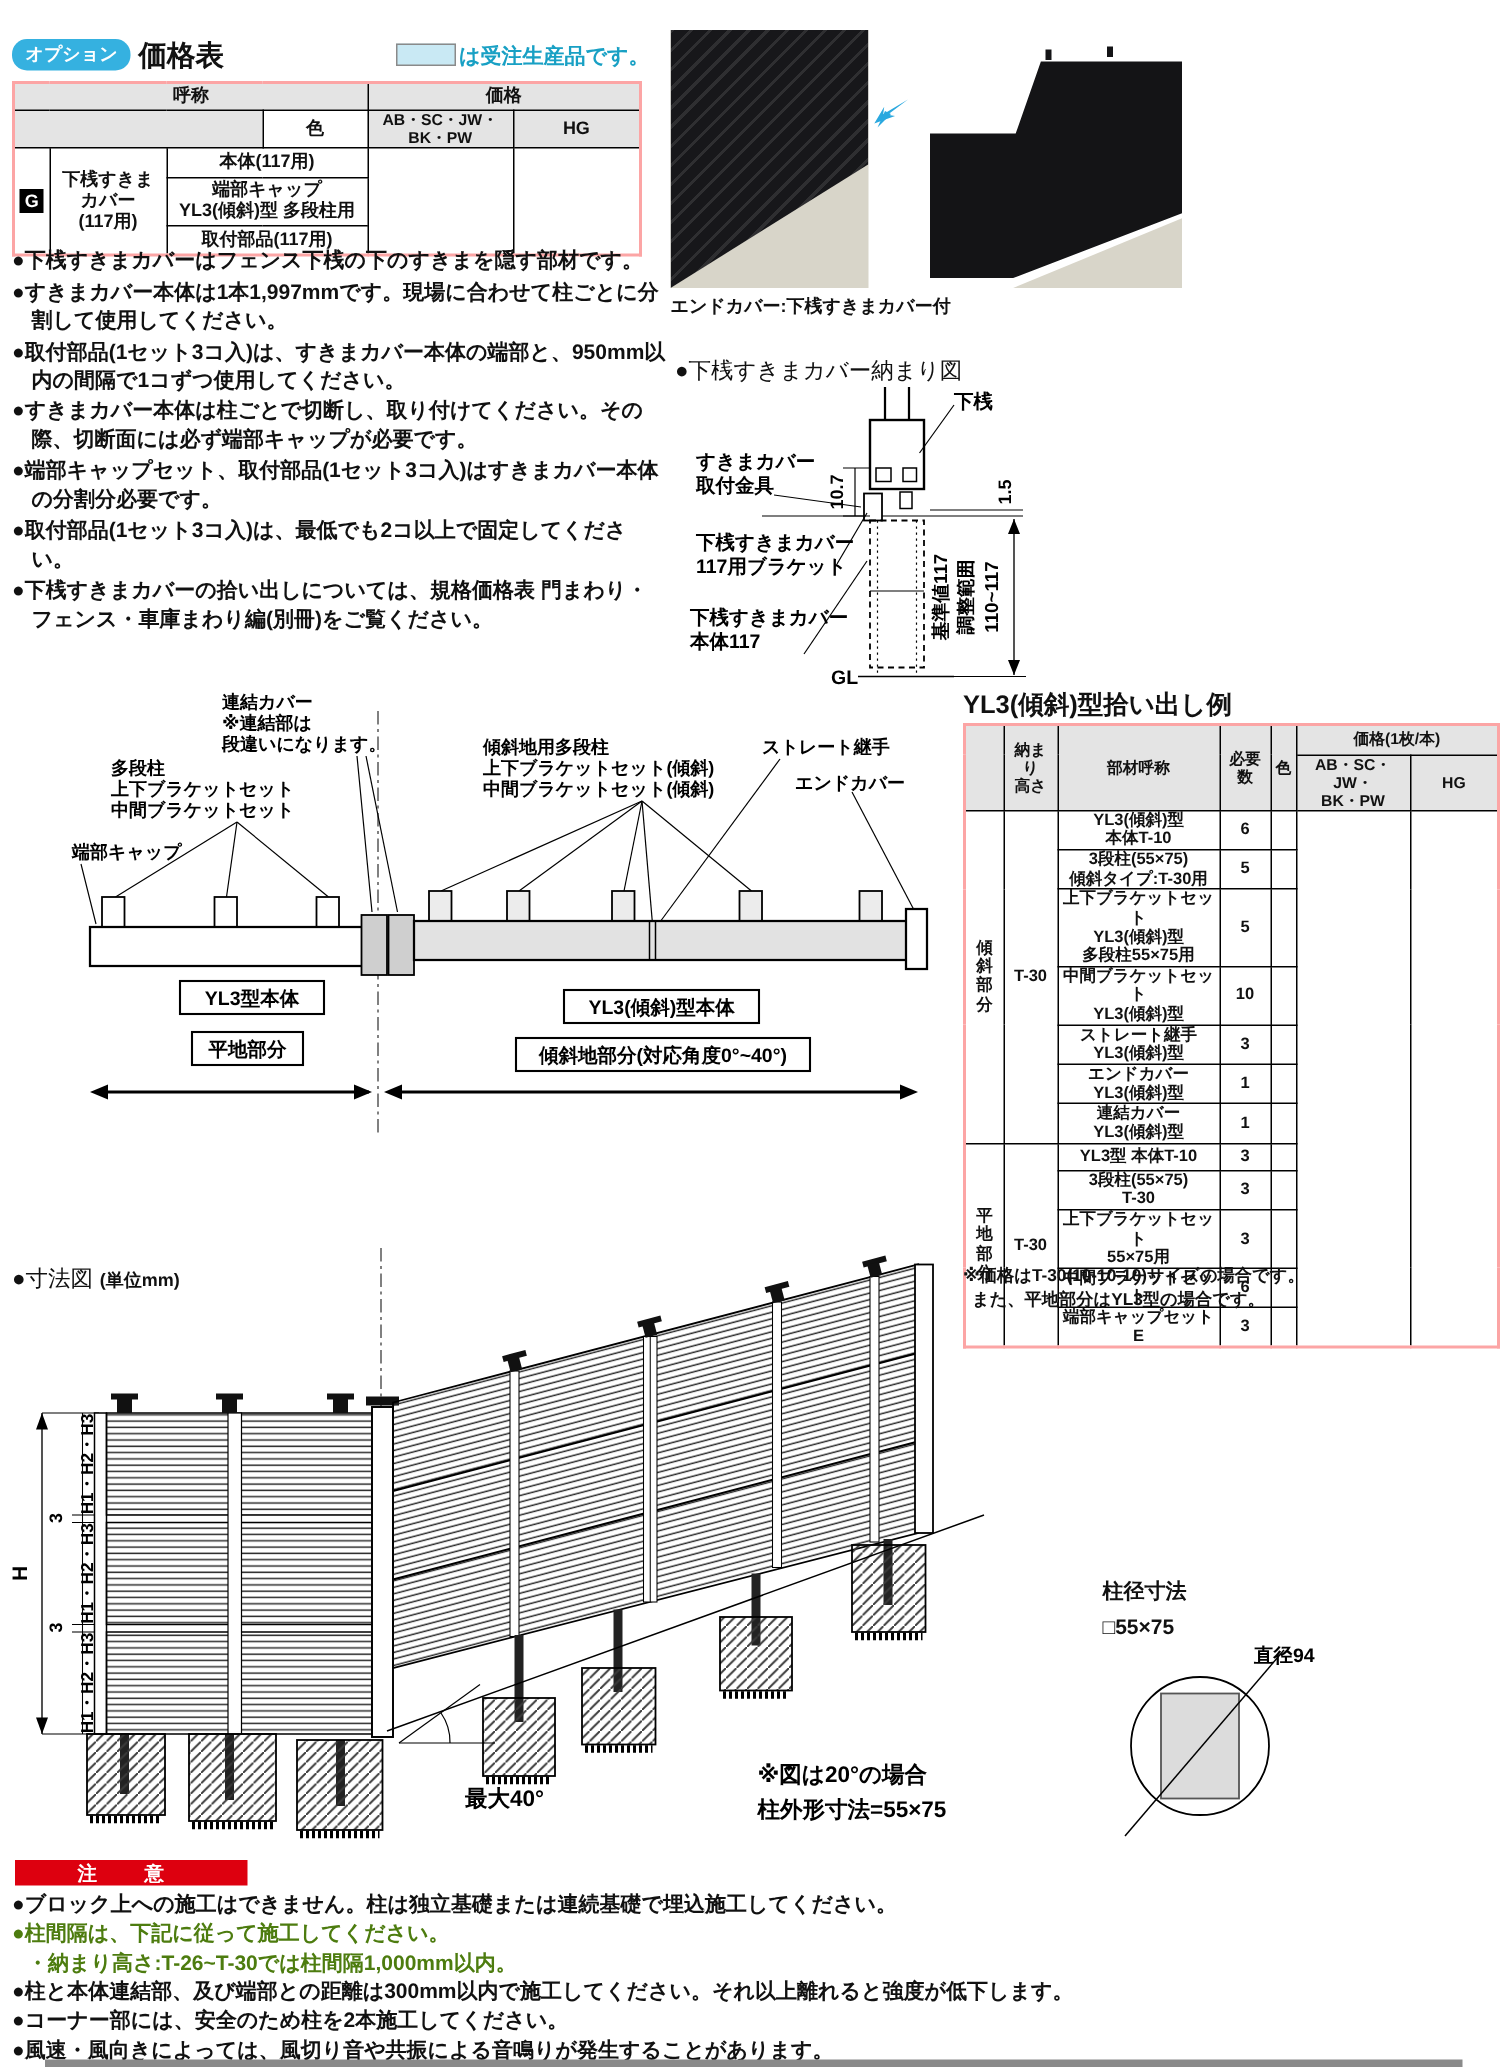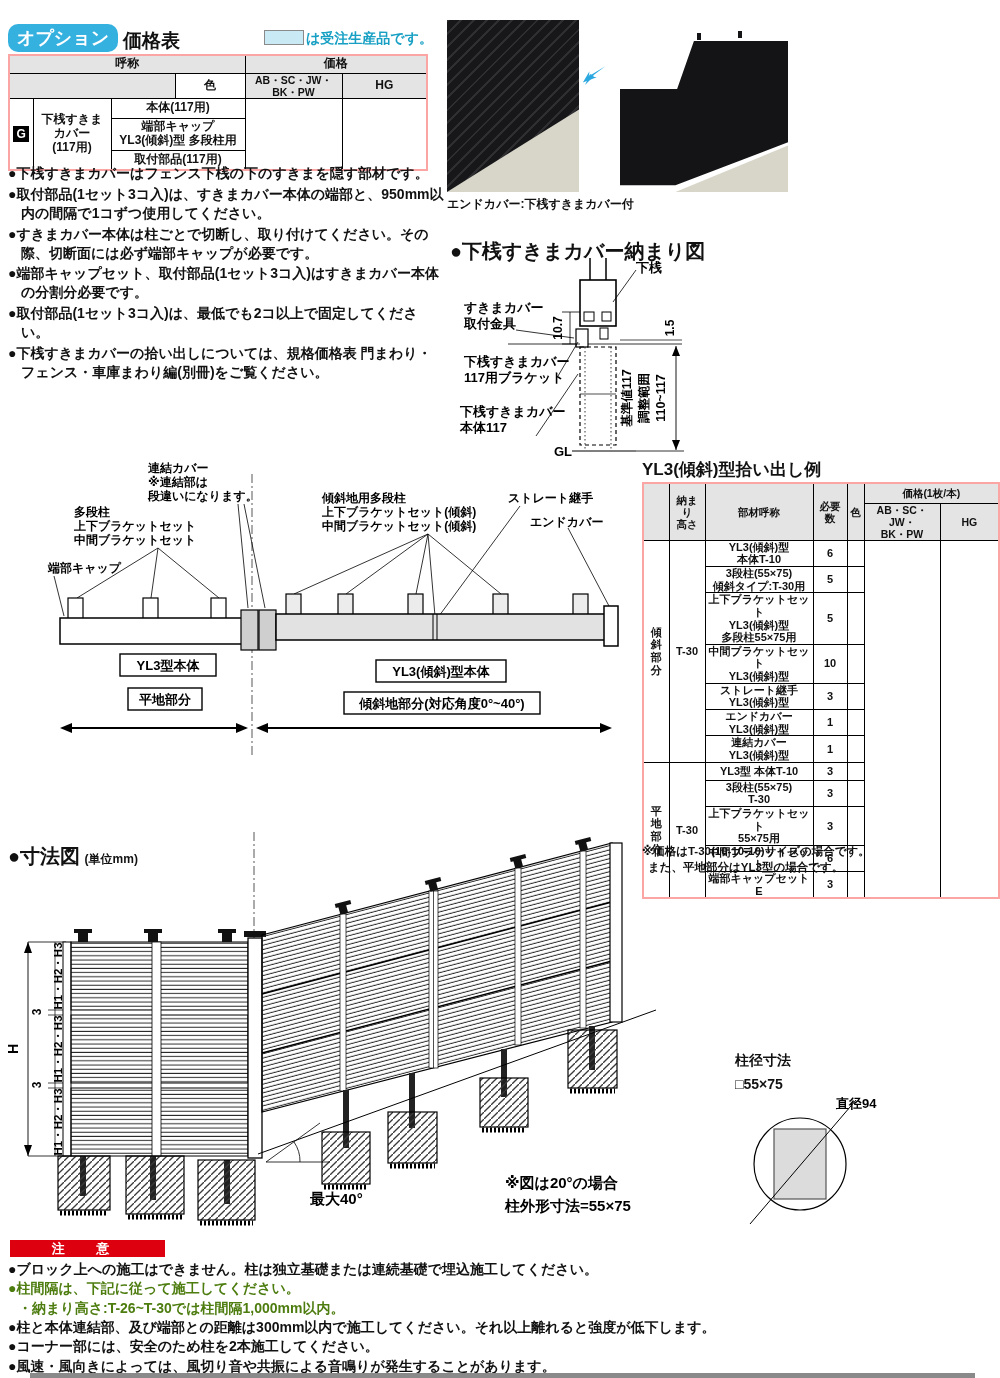--- a/index.html
+++ b/index.html
@@ -1,20 +1,20 @@
 <!DOCTYPE html>
 <html><head>
 <meta charset="utf-8">
 <style>
   html,body{margin:0;padding:0;background:#fff;}
   body{width:1000px;height:1378px;position:relative;font-family:"Liberation Sans","DejaVu Sans",sans-serif;color:#111;}
   .abs{position:absolute;}
   .pre{white-space:pre-line;}
   
-  .badge{display:inline-block;background:#35b1e0;color:#fff;font-weight:bold;font-size:18px;border-radius:10px;padding:2px 9px;vertical-align:3px;font-family:Liberation Mono, monospace;}
+  .badge{display:inline-block;background:#35b1e0;color:#fff;font-weight:bold;font-size:12px;border-radius:10px;padding:2px 9px;vertical-align:3px;font-family:Liberation Mono, monospace;}
   .pagetitle{font-size:19px;font-weight:bold;margin-left:5px;}
   .legend{color:#18a0c4;font-weight:bold;font-size:14px;}
   .swatch{display:inline-block;width:38px;height:13px;background:#c9e9f4;border:1px solid #8a8a8a;vertical-align:-2px;margin-right:2px;}
   
   table.t{border-collapse:collapse;table-layout:fixed;font-weight:bold;}
   table.t th,table.t td{border:1px solid #000;padding:0 2px;text-align:center;vertical-align:middle;line-height:1.15;}
   table.t{border:2px solid #fca5a5;}
   table.t th{background:#e4e4e4;font-weight:bold;}
   .price-table{width:418px;font-size:12px;}
   .price-table .noline{border-top:none;}
@@ -24,21 +24,21 @@
   .pickup th{font-size:10.5px;}
   
   .notes{font-size:14px;font-weight:bold;line-height:1.35;width:436px;}
   .notes div{text-indent:-13px;padding-left:13px;margin-bottom:2px;}
   
   .photo{background:#d8d5c9;overflow:hidden;}
   .ph-black{position:absolute;inset:0;background:#17171a;
     background-image:repeating-linear-gradient(135deg,rgba(255,255,255,0.10) 0 2px,rgba(0,0,0,0) 2px 9px);}
   .caption{font-size:12px;font-weight:bold;}
   
-  .h15{font-size:20px;font-weight:bold;}
+  .h15{font-size:15px;font-weight:normal;}
   .h17{font-size:17px;font-weight:bold;}
   .unit{font-size:12px;font-weight:bold;}
   .foot{font-size:11.5px;font-weight:bold;line-height:1.4;}
   
   .cau-banner{background:#dd000f;color:#fff;font-size:13px;font-weight:bold;text-align:center;letter-spacing:14px;line-height:17px;height:17px;}
   .cau-list{font-size:14px;font-weight:bold;line-height:1.38;}
   .cau-list .red{color:#4d7c0f;}
   .cau-list .indent{padding-left:10px;}
   svg text{font-family:"Liberation Sans","DejaVu Sans",sans-serif;}
 </style>
@@ -86,20 +86,21 @@
 YL3(傾斜)型 多段柱用</td>
       </tr>
   <tr style="height:20px">
         <td colspan="2">取付部品(117用)</td>
       </tr>
 </tbody>
   </table>
 
 <div class="abs notes" style="left:8px;top:164px;">
   <div>●下桟すきまカバーはフェンス下桟の下のすきまを隠す部材です。</div>
+  <div>●すきまカバー本体は1本1,997mmです。現場に合わせて柱ごとに分割して使用してください。</div>
   <div>●取付部品(1セット3コ入)は、すきまカバー本体の端部と、950mm以内の間隔で1コずつ使用してください。</div>
   <div>●すきまカバー本体は柱ごとで切断し、取り付けてください。その際、切断面には必ず端部キャップが必要です。</div>
   <div>●端部キャップセット、取付部品(1セット3コ入)はすきまカバー本体の分割分必要です。</div>
   <div>●取付部品(1セット3コ入)は、最低でも2コ以上で固定してください。</div>
   <div>●下桟すきまカバーの拾い出しについては、規格価格表 門まわり・フェンス・車庫まわり編(別冊)をご覧ください。</div>
 </div>
 
 <div class="abs photo" style="left:447px;top:20px;width:132px;height:172px;">
   <div class="ph-black" style="clip-path:polygon(0 0,100% 0,100% 52%,0 100%);"></div>
 </div>

